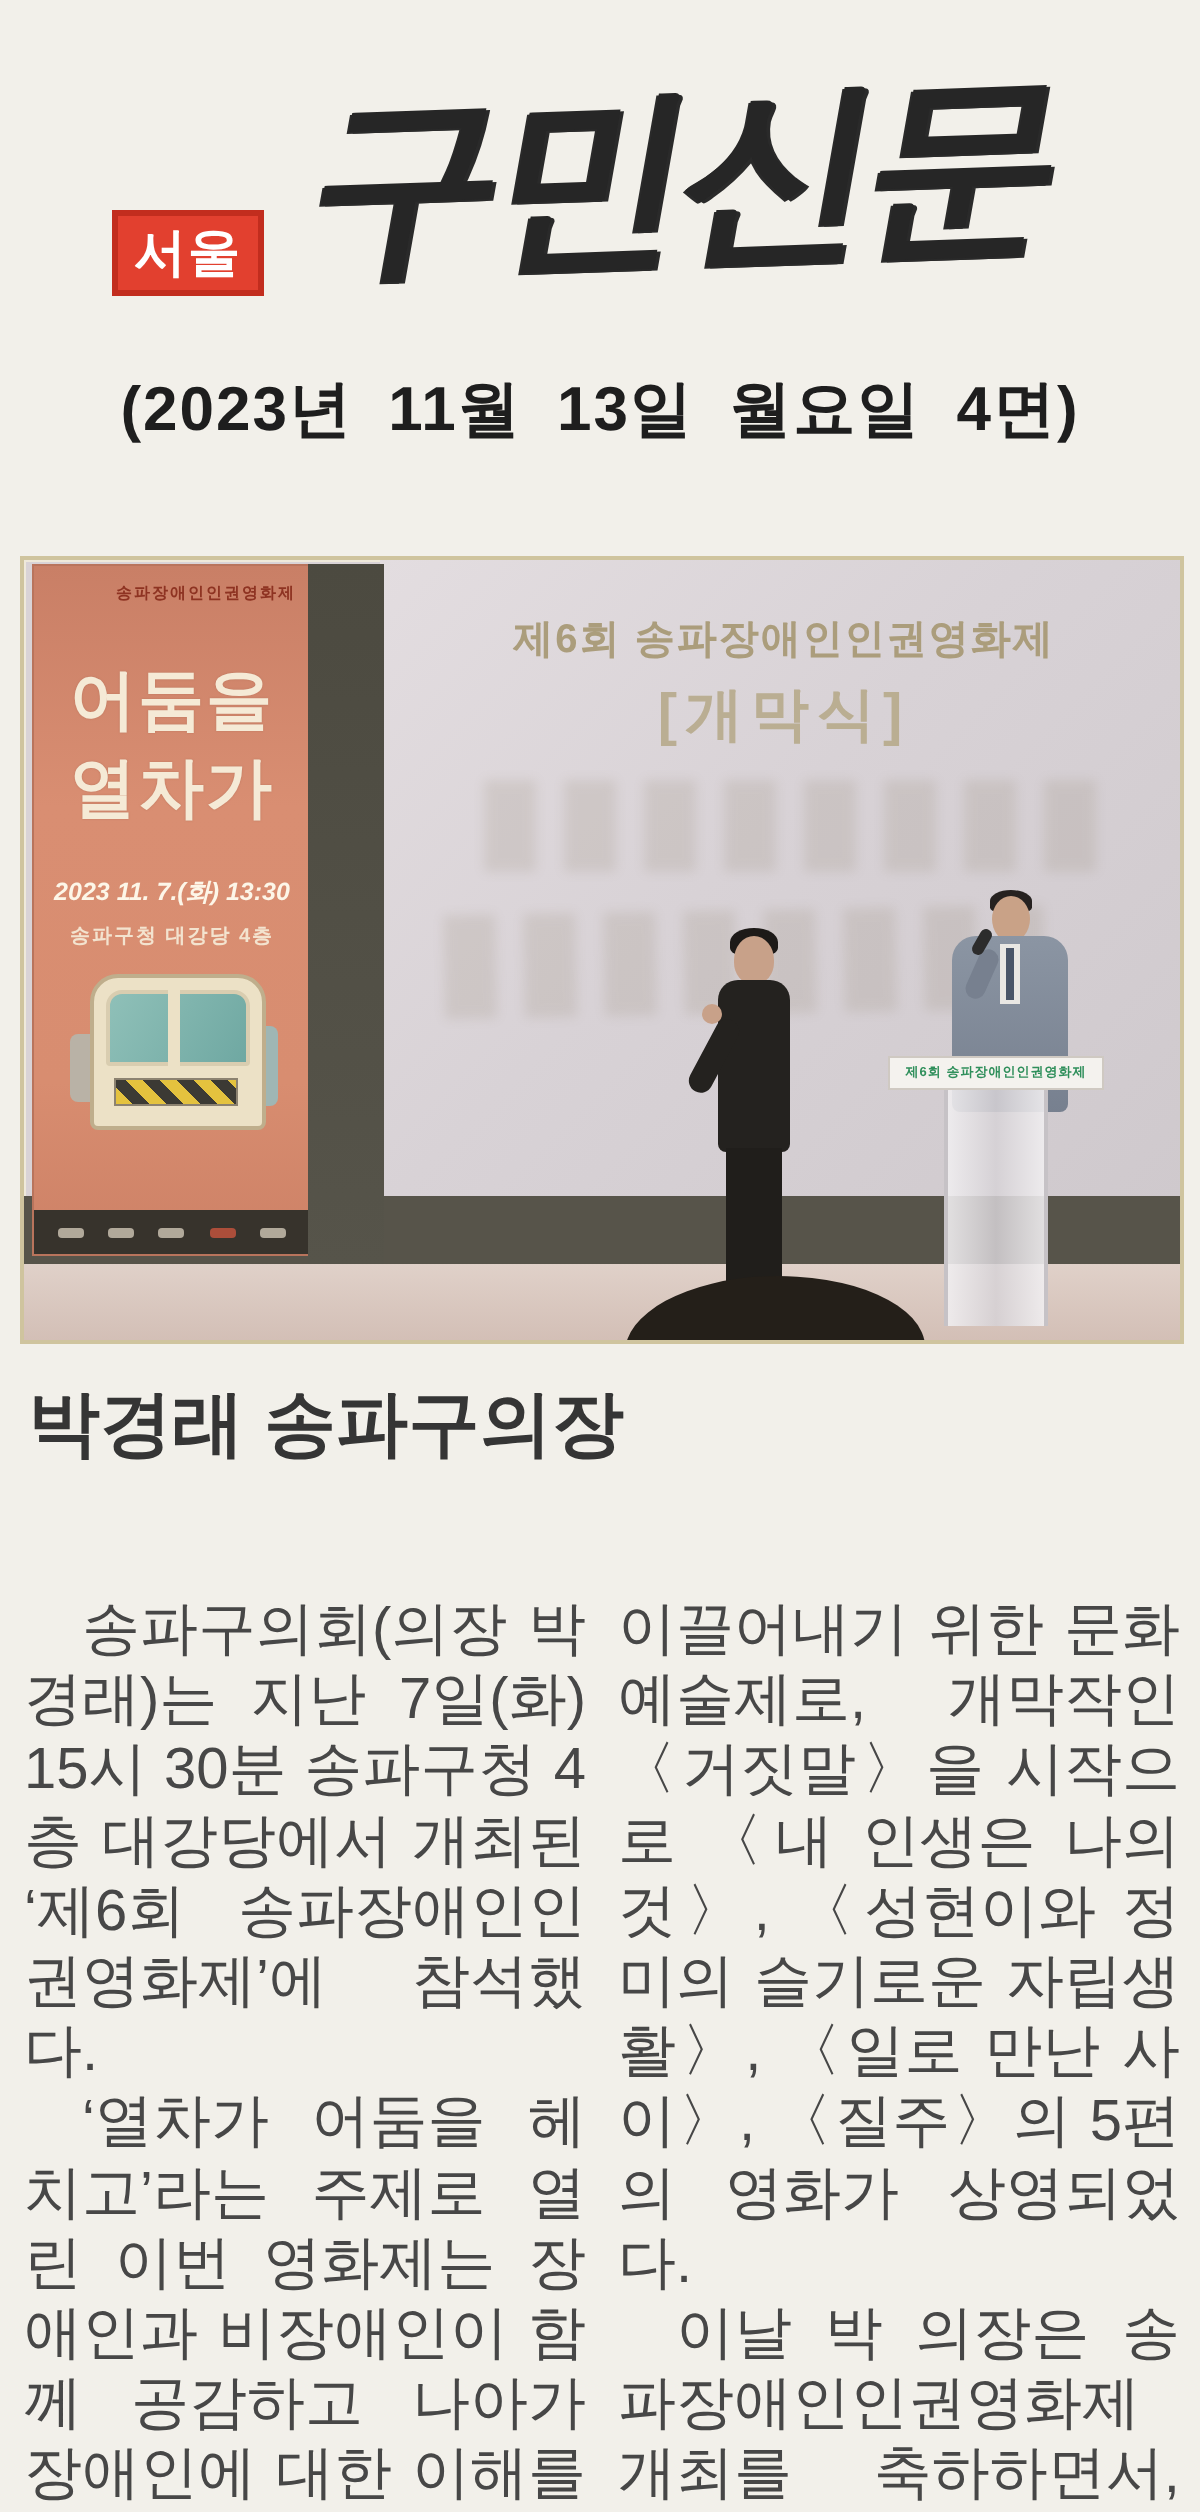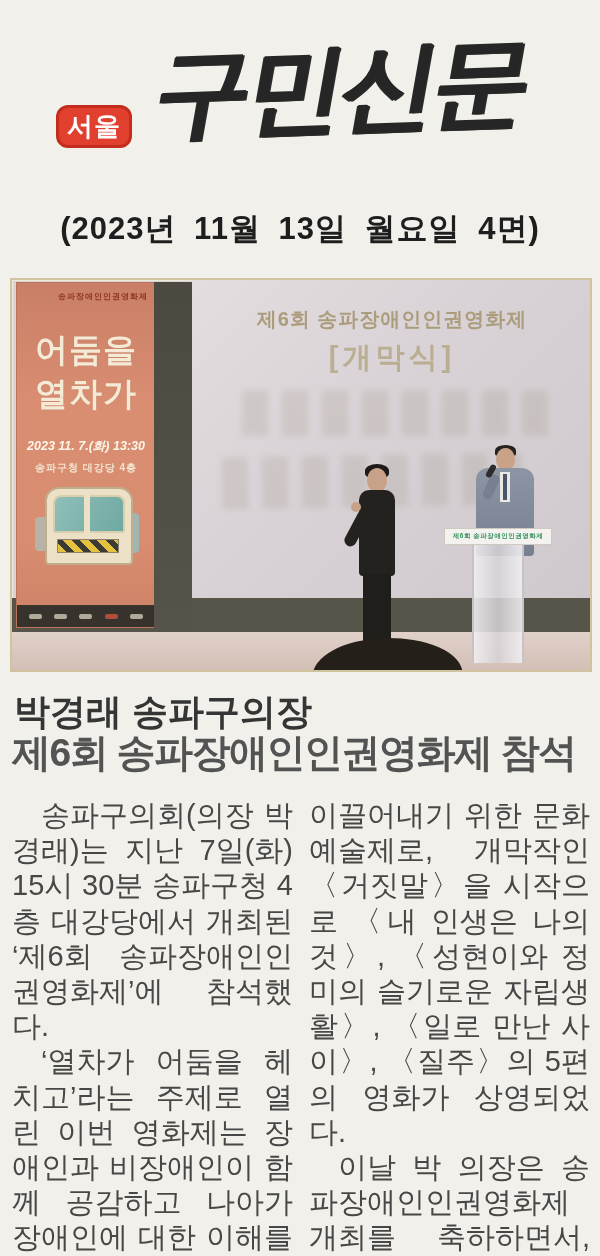--- a/index.html
+++ b/index.html
@@ -5,36 +5,35 @@
   html,body{margin:0;padding:0;background:#e8e6e0;}
   #page{
     position:relative;width:600px;height:1256px;margin:0 auto;
     background:#f2f0ea;
     font-family:"Liberation Sans","DejaVu Sans",sans-serif;
     overflow:hidden;color:#222;
   }
   
   .seoul-badge{
     position:absolute;left:56px;top:105px;
-    background:#e2402f;border:3px solid #c22d1e;border-radius:12px;
+    background:#e2402f;border:3px solid #c22d1e;border-radius:0;
     color:#fff;font-weight:700;font-size:26px;line-height:1;
     padding:5px 8px 6px;letter-spacing:1px;
   }
   .paper-title{
     position:absolute;left:155px;top:34px;width:430px;height:130px;
     font-size:97px;font-weight:900;color:#262626;line-height:120px;
     transform:rotate(-2deg) skewX(-12deg);transform-origin:left center;
     letter-spacing:-4px;white-space:nowrap;
     text-shadow:2px 1px 0 #2a2a2a,-1px 1px 0 #2a2a2a;
   }
   .dateline{
     position:absolute;left:0;top:184px;width:100%;text-align:center;
     font-size:31px;font-weight:700;color:#1e1e1e;letter-spacing:1px;
     word-spacing:8px;
-    margin-top:24px;
   }
   
   .photo{
     position:absolute;left:10px;top:278px;width:578px;height:390px;
     border:2px solid #cfc49e;background:#d9d3d6;overflow:hidden;
     box-shadow:inset 0 0 0 1px #efe9da;
   }
   .photo .screen{
     position:absolute;left:178px;top:0;width:400px;height:322px;
     background:linear-gradient(135deg,#e3dde0 0%,#d8d2d6 45%,#cfc9cd 100%);
@@ -214,21 +213,20 @@
       <div class="podium-sign">
         <span>제6회 송파장애인인권영화제</span>
       </div>
       <div class="podium-body"></div>
     </div>
 
     <div class="audience-head"></div>
   </div>
 
   <div class="kicker">박경래 송파구의장</div>
-  <div class="headline">제6회 송파장애인인권영화제 참석</div>
 
   <div class="body-text">
     <p>송파구의회(의장 박경래)는 지난 7일(화) 15시 30분 송파구청 4층 대강당에서 개최된 ‘제6회 송파장애인인권영화제’에 참석했다.</p>
     <p>‘열차가 어둠을 헤치고’라는 주제로 열린 이번 영화제는 장애인과 비장애인이 함께 공감하고 나아가 장애인에 대한 이해를 이끌어내기 위한 문화예술제로, 개막작인 〈거짓말〉을 시작으로 〈내 인생은 나의 것〉, 〈성현이와 정미의 슬기로운 자립생활〉, 〈일로 만난 사이〉, 〈질주〉의 5편의 영화가 상영되었다.</p>
     <p>이날 박 의장은 송파장애인인권영화제 개최를 축하하면서, “열차가 어둠을 헤치고 나면 밝은 내일이 오기 마련이다. 장애로 인해 생활에 불편함이 있을지언정 내일에의 희망을 잃지 마시고, 송파구의회도 정책, 제도, 예산 등 여러 분야에서 지원을 아끼지 않겠다”라고 축사를 마쳤다.</p>
   </div>
 
 </div>
 
 </body></html>

